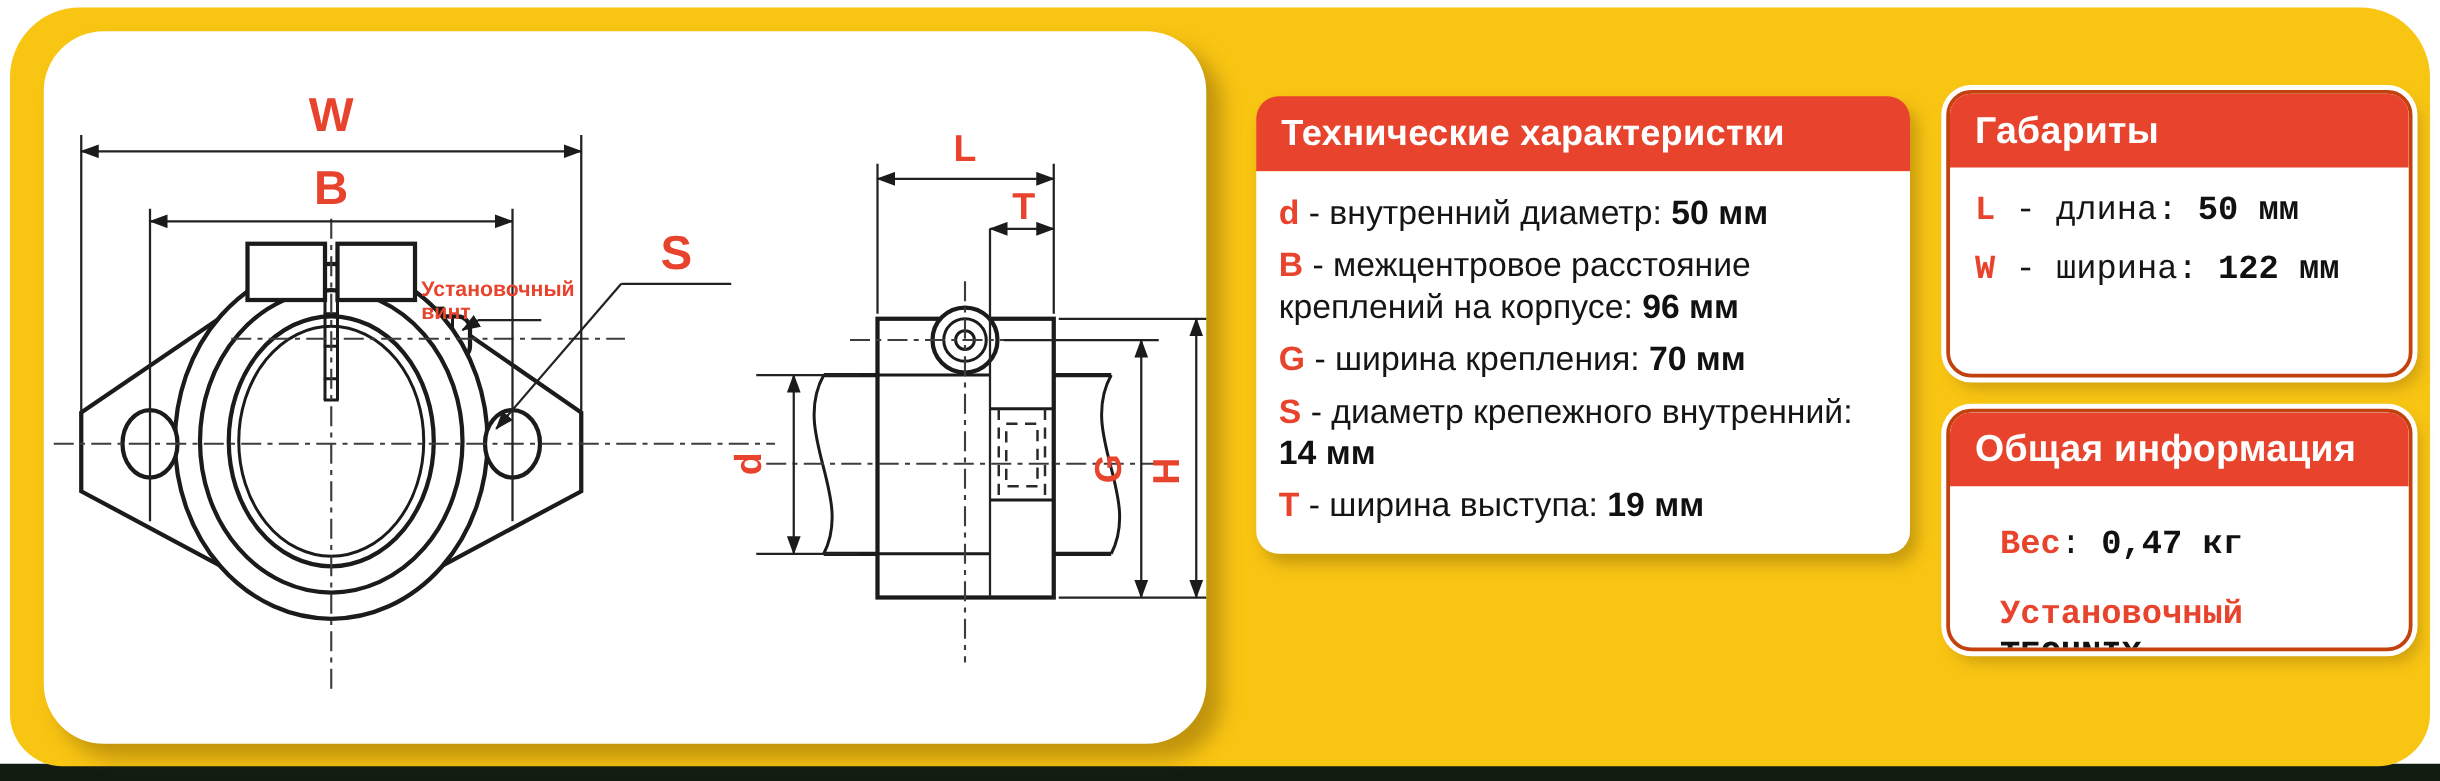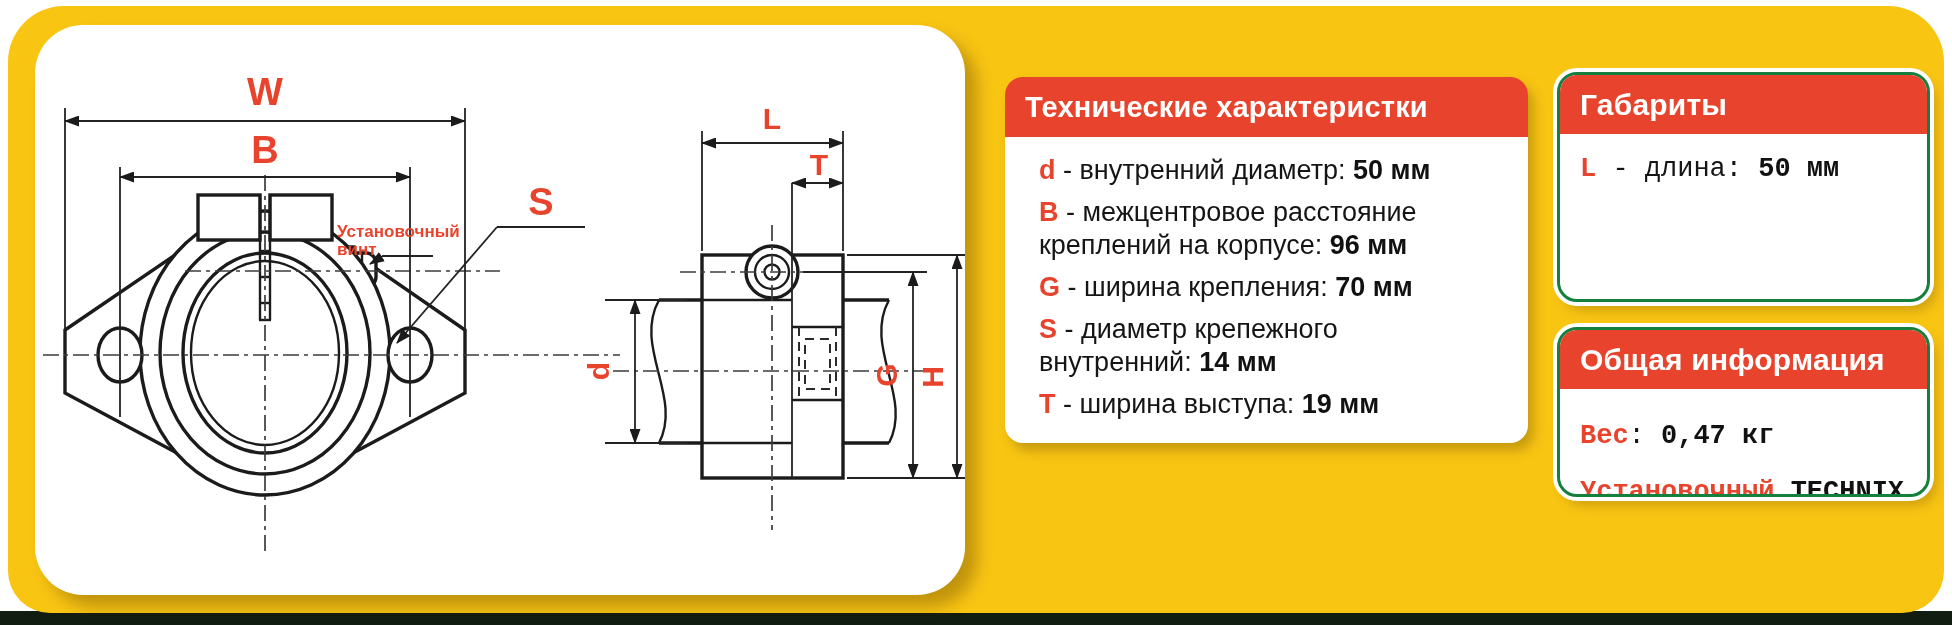--- a/index.html
+++ b/index.html
@@ -4,33 +4,33 @@
 <style>
   html,body{margin:0;padding:0;background:#ffffff;font-family:"Liberation Sans",sans-serif;}
   .canvas{position:relative;width:1952px;height:625px;background:#ffffff;overflow:hidden;}
   .dark-strip{position:absolute;left:0;bottom:0;width:100%;height:14px;background:#121d12;}
   .yellow-board{position:absolute;left:8px;top:6px;width:1936px;height:607px;background:#f9c513;border-radius:56px 56px 42px 42px;}
   .draw-panel{position:absolute;left:35px;top:25px;width:930px;height:570px;background:#ffffff;border-radius:48px;box-shadow:12px 12px 16px rgba(70,45,0,.32);}
   .draw-panel svg{display:block;width:930px;height:570px;}
 
   .spec-panel{position:absolute;left:1005px;top:77px;width:523px;box-shadow:6px 8px 12px rgba(70,45,0,.28);border-radius:19px;}
   .panel-header{background:#e8432c;color:#ffffff;font-weight:bold;font-size:29px;line-height:1;padding:16px 20px 15px;border-radius:18px 18px 0 0;letter-spacing:.2px;}
-  .spec-body{background:#ffffff;border-radius:0 0 18px 18px;padding:17px 34px 22px;}
+  .spec-body{background:#ffffff;border-radius:0 0 18px 18px;padding:17px 18px 22px;}
   .spec-item{font-size:27px;line-height:1.22;color:#151515;margin-bottom:9px;}
   .spec-item:last-child{margin-bottom:0;}
   .k{color:#e8432c;font-weight:bold;}
   .v{font-weight:bold;color:#111;}
 
-  .side-panel{position:absolute;left:1557px;width:373px;background:#ffffff;border:3px solid #15803d;border-radius:20px;overflow:hidden;box-shadow:0 0 0 4px #ffffff,6px 8px 12px rgba(70,45,0,.25);box-sizing:border-box;}
+  .side-panel{position:absolute;left:1557px;width:373px;background:#ffffff;border:3px solid #c2410c;border-radius:20px;overflow:hidden;box-shadow:0 0 0 4px #ffffff,6px 8px 12px rgba(70,45,0,.25);box-sizing:border-box;}
   .side-panel .panel-header{border-radius:15px 15px 0 0;font-size:30px;padding:15px 20px 14px;}
   .gab-panel{top:72px;height:230px;}
-  .info-panel{top:327px;height:170px;}
+  .info-panel{top:327px;height:194px;}
   .side-body{padding:19px 20px 20px;font-family:Liberation Mono, monospace;}
   .side-item{font-size:27px;line-height:1.2;color:#151515;margin-bottom:15px;}
-  .info-body{padding:31px 20px 20px;}
+  .info-body{padding:31px 20px 20px;margin-left:20px;}
   .info-item{margin-bottom:24px;}
 
   .dim{stroke:#222222;stroke-width:1.8;fill:none;}
   .thick{stroke:#1b1b1b;stroke-width:3.4;fill:none;}
   .thick-f{stroke:#1b1b1b;stroke-width:3.4;fill:#ffffff;}
   .med{stroke:#1b1b1b;stroke-width:2.4;fill:none;}
   .cl{stroke:#3c3c3c;stroke-width:1.7;fill:none;stroke-dasharray:16 5 4 5;}
   .hid{stroke:#2a2a2a;stroke-width:2;fill:none;stroke-dasharray:9 6;}
   .lbl{fill:#e8432c;font-weight:bold;font-size:38px;font-family:"Liberation Sans",sans-serif;}
   .lbl-s{fill:#e8432c;font-weight:bold;font-size:30px;font-family:"Liberation Sans",sans-serif;}
@@ -192,20 +192,21 @@
       <div class="spec-item"><span class="k">G</span><span> - ширина крепления: </span><span class="v">70 мм</span></div>
       <div class="spec-item"><span class="k">S</span><span> - диаметр крепежного внутренний: </span><span class="v">14 мм</span></div>
       <div class="spec-item"><span class="k">T</span><span> - ширина выступа: </span><span class="v">19 мм</span></div>
     </div>
   </div>
 
   <div class="side-panel gab-panel">
     <div class="panel-header">Габариты</div>
     <div class="side-body">
       <div class="side-item"><span class="k">L</span><span> - длина: </span><span class="v">50 мм</span></div>
+      <div class="side-item"><span class="k">W</span><span> - ширина: </span><span class="v">122 мм</span></div>
     </div>
   </div>
 
   <div class="side-panel info-panel">
     <div class="panel-header">Общая информация</div>
     <div class="side-body info-body">
       <div class="side-item info-item"><span class="k">Вес</span><span>: </span><span class="v">0,47 кг</span></div>
       <div class="side-item info-item"><span class="k">Установочный</span><span> </span><span class="v">TECHNIX</span></div>
     </div>
   </div>

